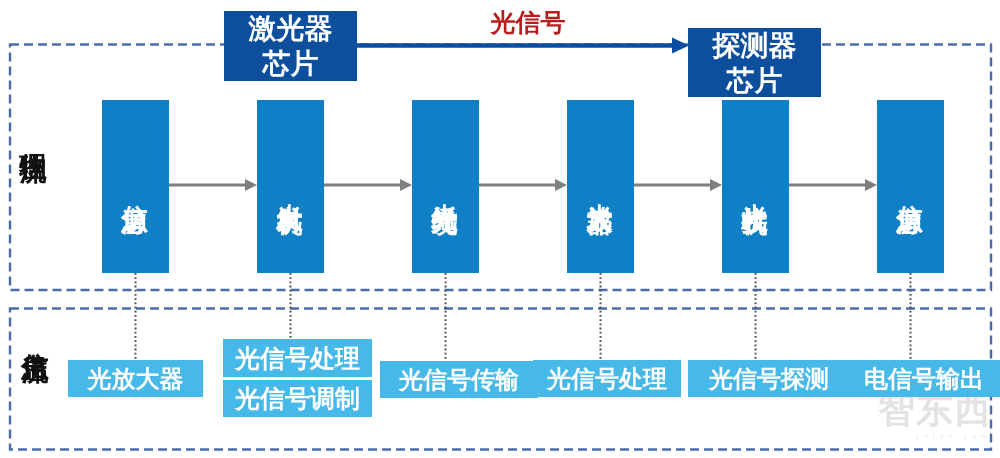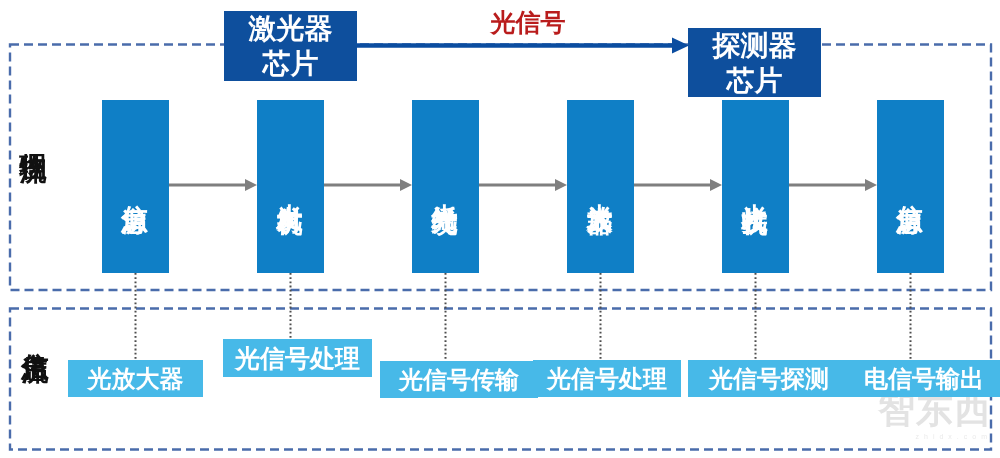--- a/index.html
+++ b/index.html
@@ -116,18 +116,19 @@
   </div>
   <div class="node" style="left:722px;">
     <span class="vtext">光接收机</span>
   </div>
   <div class="node" style="left:877px;">
     <span class="vtext">信息源</span>
   </div>
 
   <div class="ibox" style="left:68px;top:360px;width:135px;height:37px;">光放大器</div>
   <div class="ibox wide" style="left:223px;top:339px;width:149px;height:38px;">光信号处理</div>
+  <div class="ibox wide" style="left:223px;top:380px;width:149px;height:37px;">光信号调制</div>
   <div class="ibox" style="left:380px;top:361px;width:158px;height:37px;">光信号传输</div>
   <div class="ibox" style="left:533px;top:360px;width:148px;height:37px;">光信号处理</div>
   <div class="ibox" style="left:688px;top:360px;width:162px;height:37px;">光信号探测</div>
   <div class="ibox" style="left:843px;top:360px;width:162px;height:37px;">电信号输出</div>
 
 </div>
 
 </body></html>

